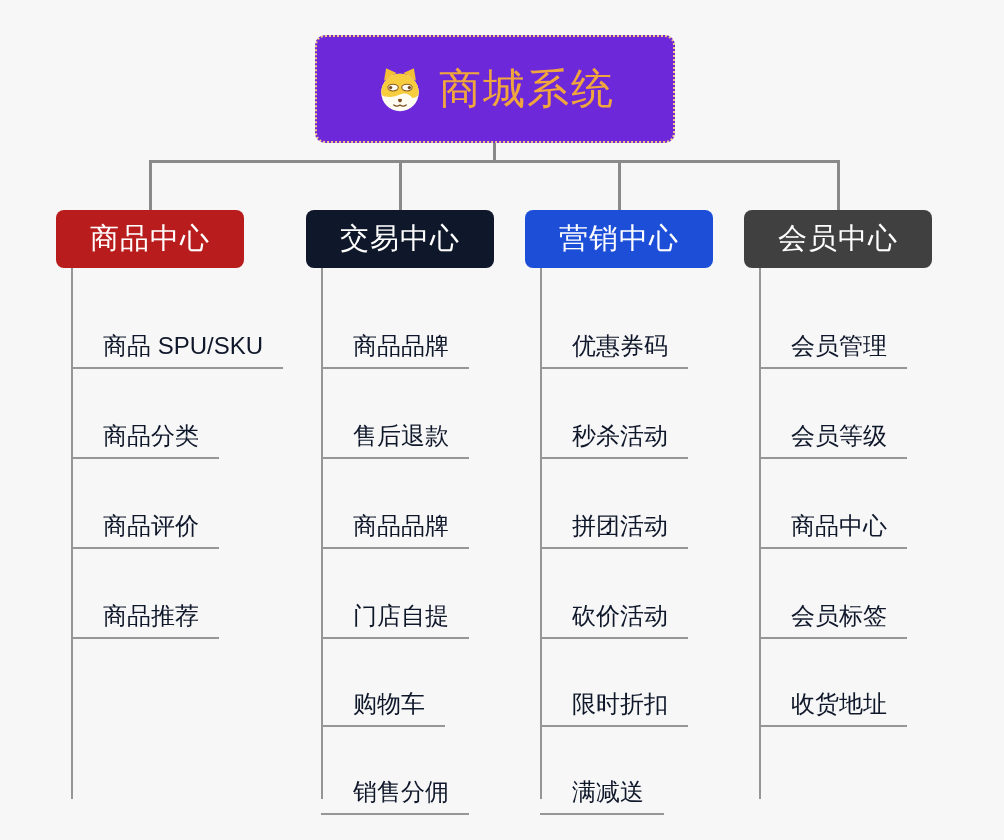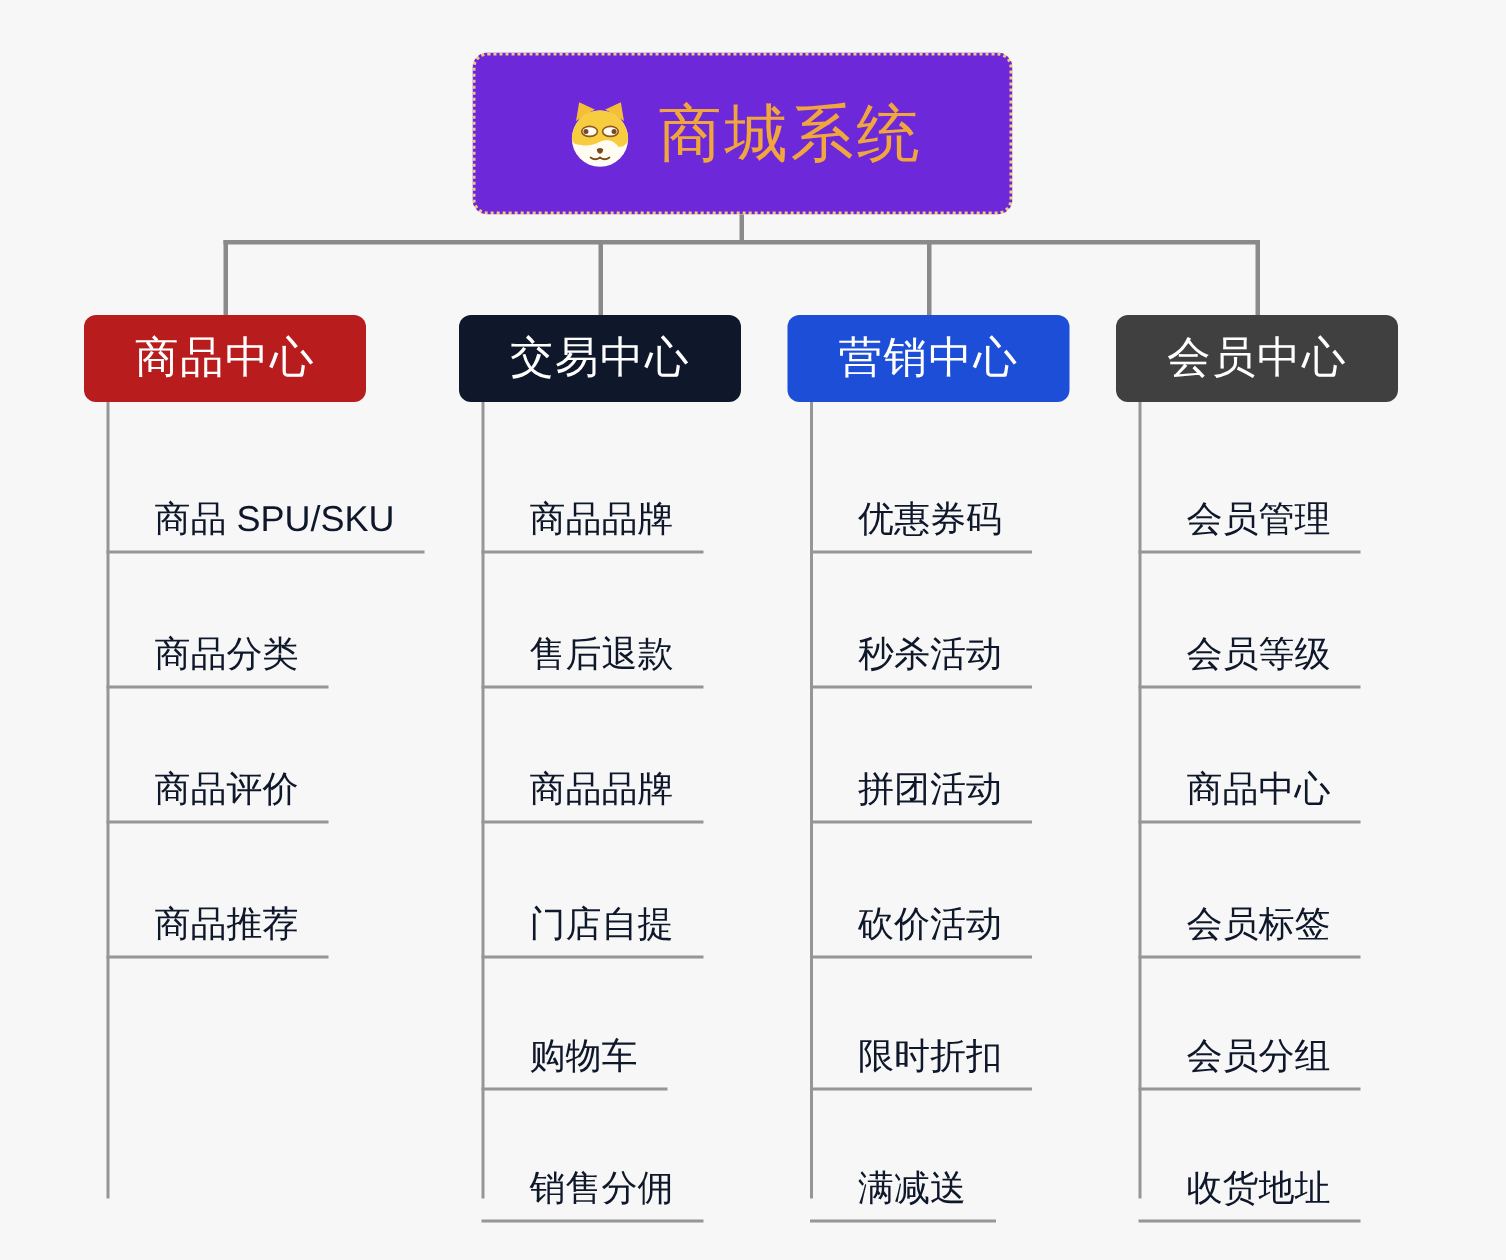--- a/index.html
+++ b/index.html
@@ -139,19 +139,18 @@
       <div class="drop"></div>
       <div class="branch-head" style="background: #404040;">
         <span>会员中心</span>
       </div>
       <div class="trunk"></div>
       <div class="leaves">
           <div class="leaf">会员管理</div>
           <div class="leaf">会员等级</div>
           <div class="leaf">商品中心</div>
           <div class="leaf">会员标签</div>
-          <div class="leaf">会员分组</div>
           <div class="leaf">收货地址</div>
         </div>
     </div>
   </div>
 
 </div>
 
 </body></html>

